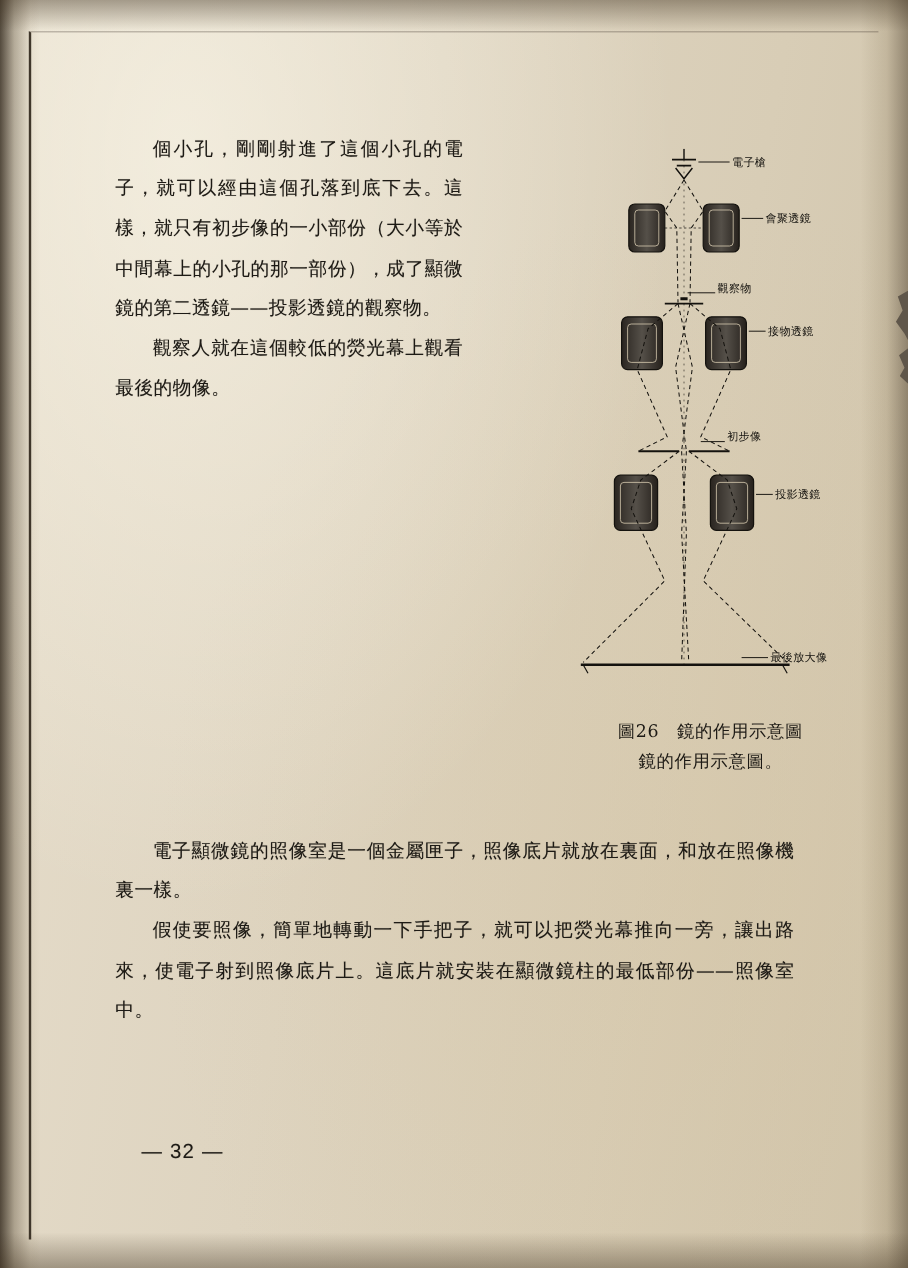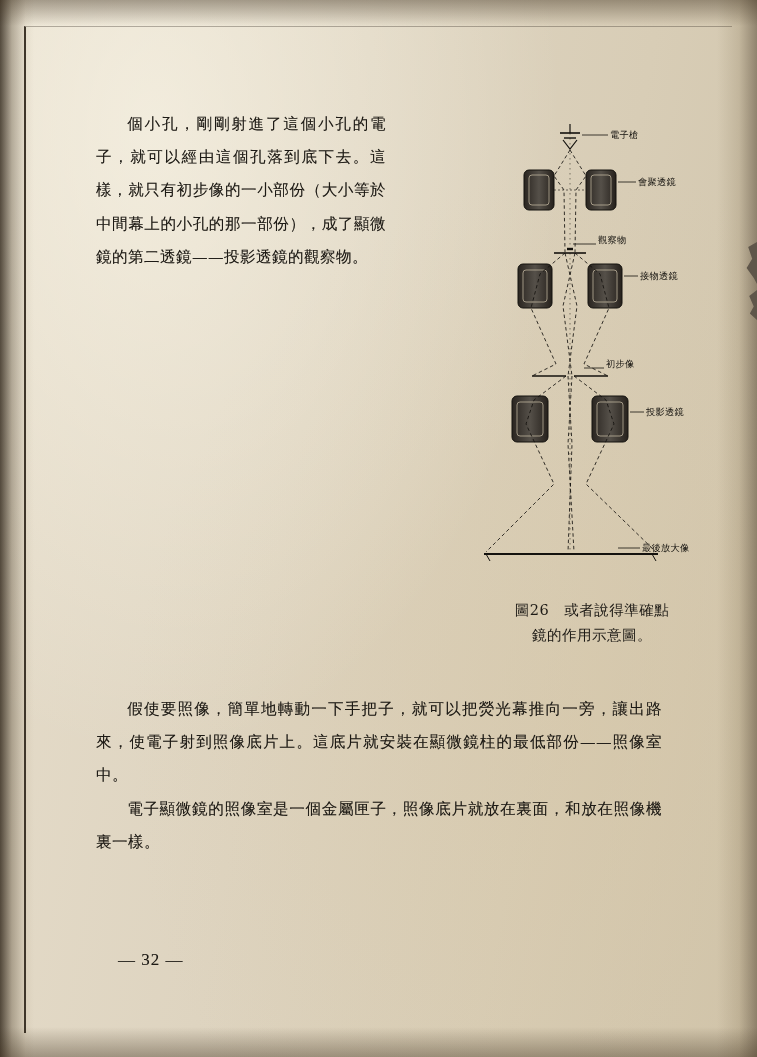--- a/index.html
+++ b/index.html
@@ -149,37 +149,38 @@
   }
 
   
   .page-number {
     position: absolute;
     left: 118px;
     top: 950px;
     font-size: 17px;
     letter-spacing: 1px;
     color: #1d1a15;
-    font-family: Liberation Serif, serif;
+    font-family: Liberation Sans, sans-serif;
   }
 
   
   #page .ink-soft { text-shadow: 0 0 0.6px rgba(30,25,18,0.35); }
 </style>
 </head>
 <body>
 
 <div id="page">
   <div class="paper-tone"></div>
   <div class="page-frame"></div>
 
   <div class="content">
 
     <div class="col-left">
       <p class="para indent ink-soft">個小孔，剛剛射進了這個小孔的電子，就可以經由這個孔落到底下去。這樣，就只有初步像的一小部份（大小等於中間幕上的小孔的那一部份），成了顯微鏡的第二透鏡——投影透鏡的觀察物。</p>
+      <p class="para indent ink-soft">觀察人就在這個較低的熒光幕上觀看最後的物像。</p>
     </div>
 
     <figure class="figure">
       <svg class="diagram" width="248" height="470" viewBox="0 0 248 470">
         <defs>
           <linearGradient id="lensGrad" x1="0" y1="0" x2="1" y2="0">
             <stop offset="0%" stop-color="#2a2520"></stop>
             <stop offset="50%" stop-color="#555049"></stop>
             <stop offset="100%" stop-color="#26211c"></stop>
           </linearGradient>
@@ -256,28 +257,28 @@
 
           <path d="M98 252 L66 276 L58 300 L86 360 L18 428"></path>
           <path d="M106 252 L138 276 L146 300 L118 360 L188 428"></path>
           <path d="M100 252 L104 320 L100 428"></path>
           <path d="M104 252 L100 320 L106 428"></path>
         </g>
 
         <line x1="102" y1="9" x2="102" y2="430" stroke="#14120e" stroke-width="0.5" stroke-dasharray="1.5 3.5"></line>
       </svg>
       <figcaption class="figure-caption">
-        <span class="cap-line">圖26　或者說得準確點</span>
+        <span class="cap-line">圖26　鏡的作用示意圖</span>
         <span class="cap-line">鏡的作用示意圖。</span>
       </figcaption>
     </figure>
 
     <div class="full-width">
+      <p class="para indent ink-soft">電子顯微鏡的照像室是一個金屬匣子，照像底片就放在裏面，和放在照像機裏一樣。</p>
       <p class="para indent ink-soft">假使要照像，簡單地轉動一下手把子，就可以把熒光幕推向一旁，讓出路來，使電子射到照像底片上。這底片就安裝在顯微鏡柱的最低部份——照像室中。</p>
-      <p class="para indent ink-soft">電子顯微鏡的照像室是一個金屬匣子，照像底片就放在裏面，和放在照像機裏一樣。</p>
     </div>
 
   </div>
 
   <div class="page-number ink-soft">— 32 —</div>
 
   <div class="edge-shadow-left"></div>
   <div class="edge-shadow-right"></div>
   <div class="edge-shadow-top"></div>
   <div class="edge-shadow-bottom"></div>

